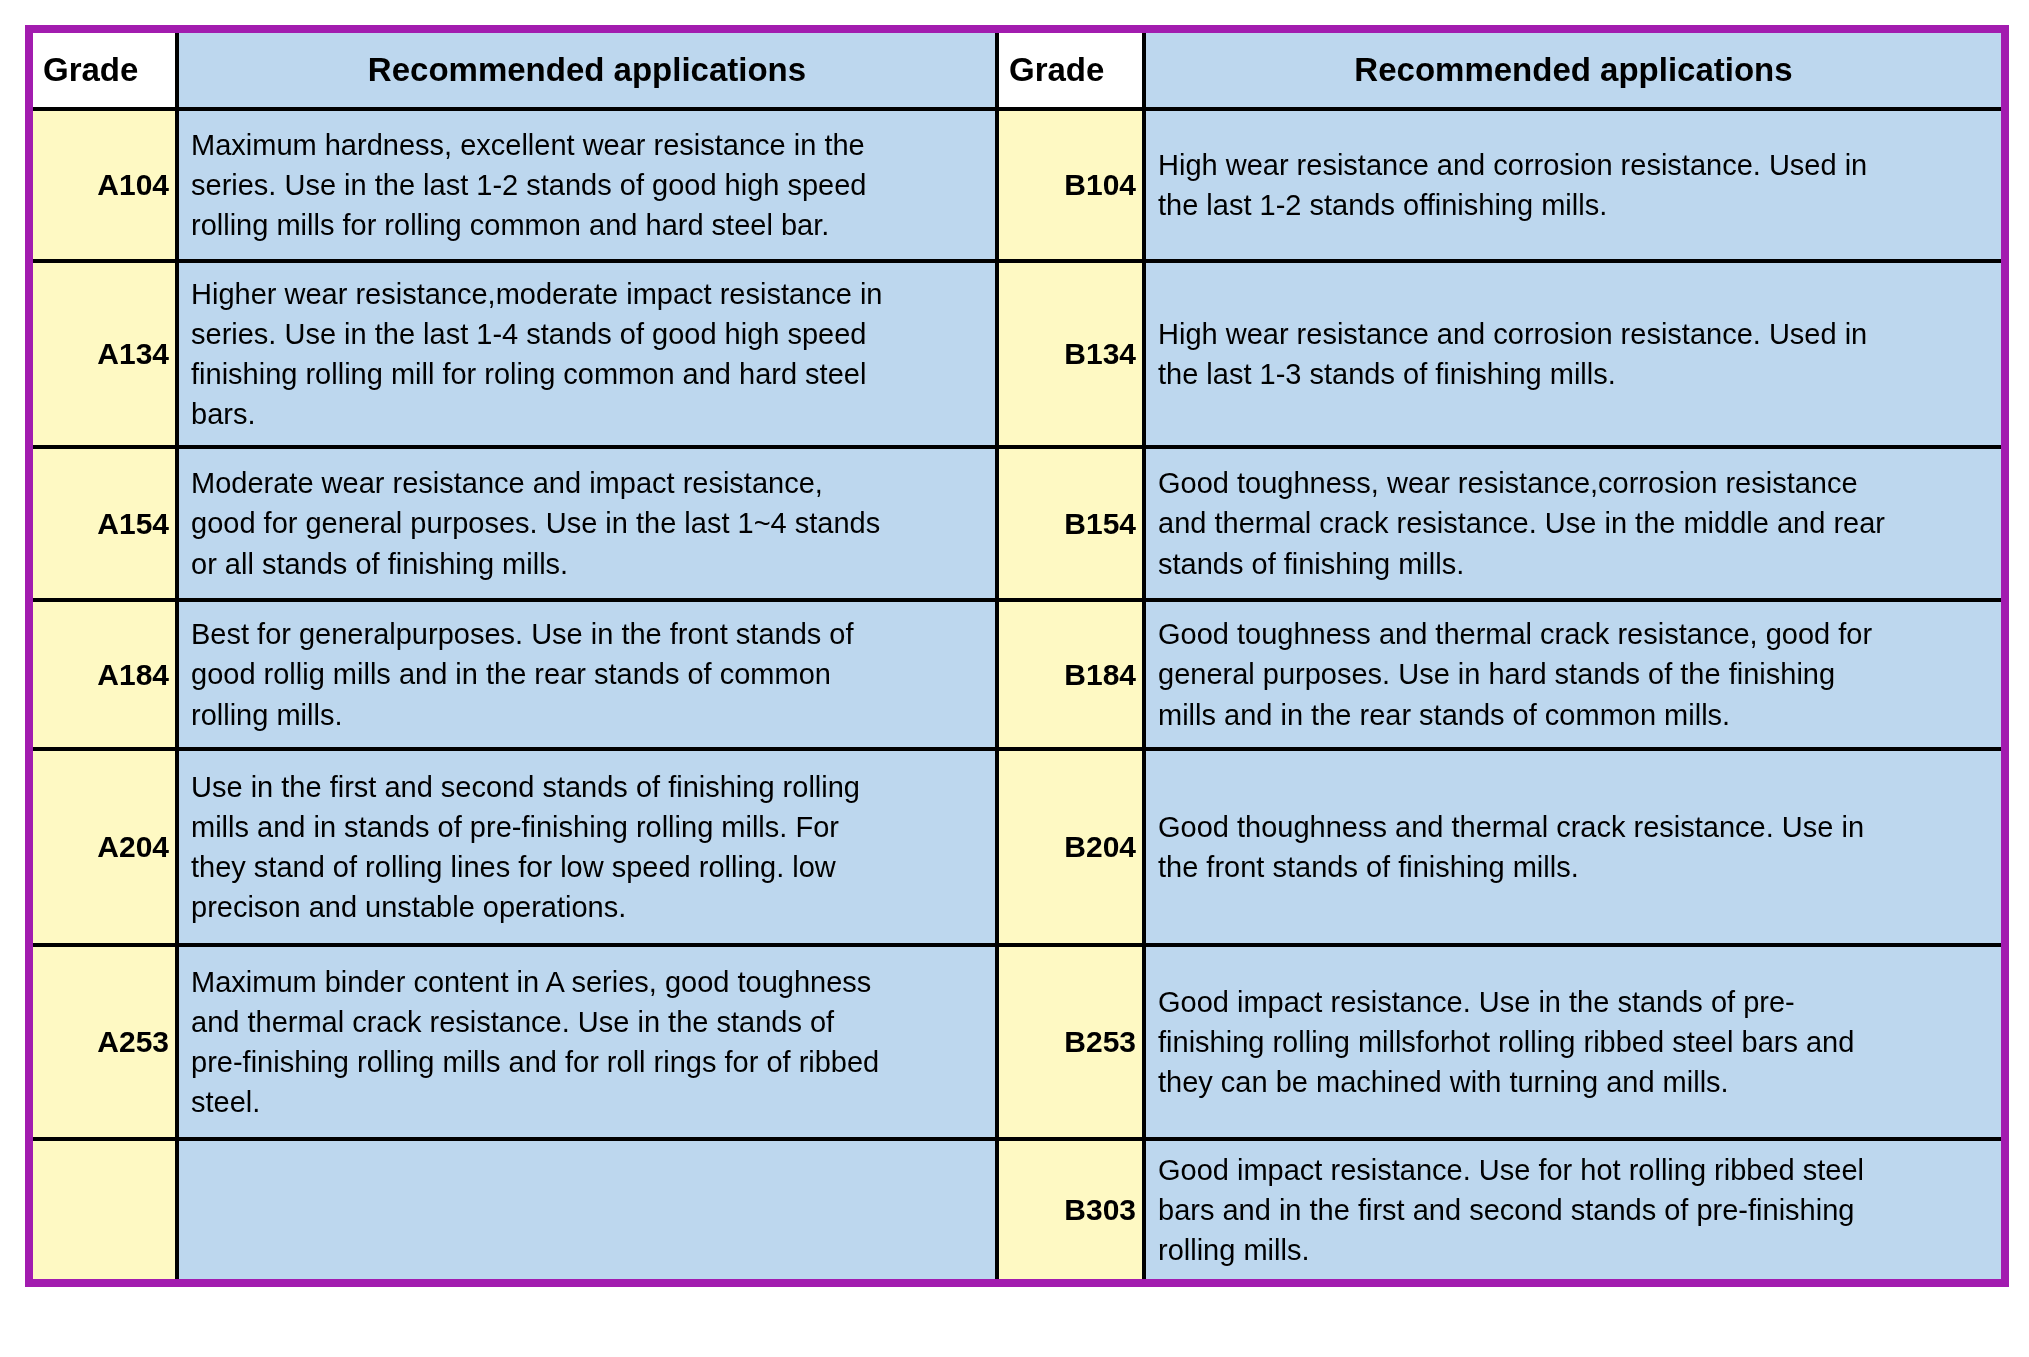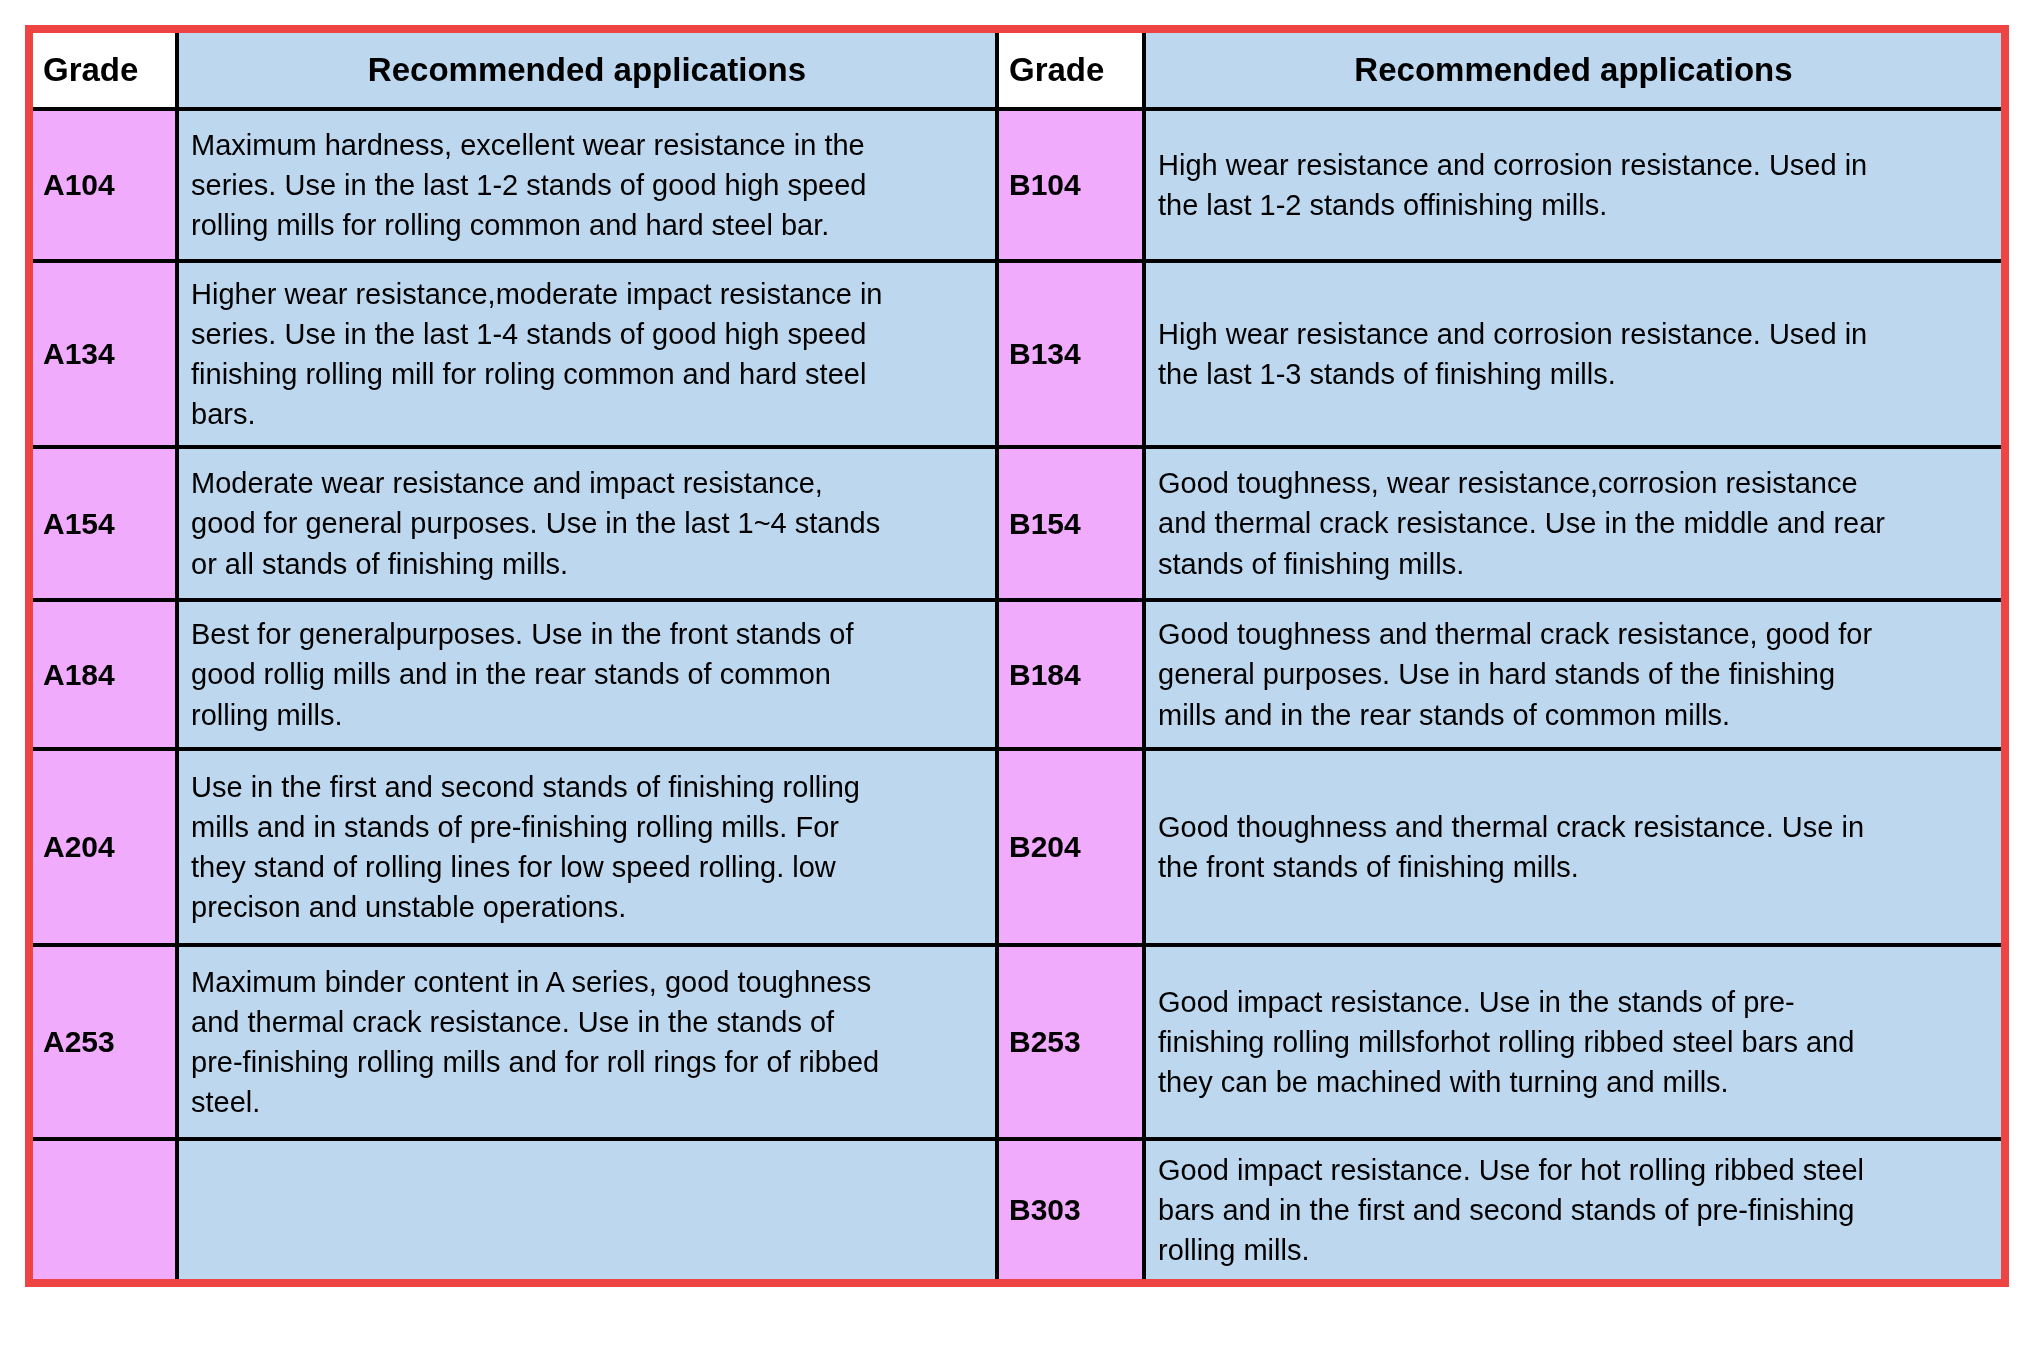--- a/index.html
+++ b/index.html
@@ -15,21 +15,21 @@
     background: #ffffff;
     overflow: hidden;
   }
   table.grade-table {
     position: absolute;
     left: 25px;
     top: 25px;
     width: 1976px;
     border-collapse: collapse;
     table-layout: fixed;
-    border: 8px solid #ef4444;
+    border: 8px solid #a21caf;
   }
   col.c-grade-a { width: 148px; }
   col.c-app-a   { width: 820px; }
   col.c-grade-b { width: 147px; }
   col.c-app-b   { width: 861px; }
 
   th, td {
     border: 4px solid #000000;
     vertical-align: middle;
     color: #000000;
@@ -44,22 +44,22 @@
     font-weight: bold;
     font-size: 33px;
   }
   th.app {
     background: #BDD7EE;
     font-weight: bold;
     font-size: 33px;
     padding: 0 8px;
   }
   td.grade {
-    background: #f0abfc;
-    text-align: left;
+    background: #fef9c3;
+    text-align: right;
     padding: 0 6px 0 10px;
     font-weight: bold;
     font-size: 30px;
   }
   td.app {
     background: #BDD7EE;
     text-align: left;
     padding: 6px 8px 6px 12px;
     font-weight: normal;
     font-size: 29px;

